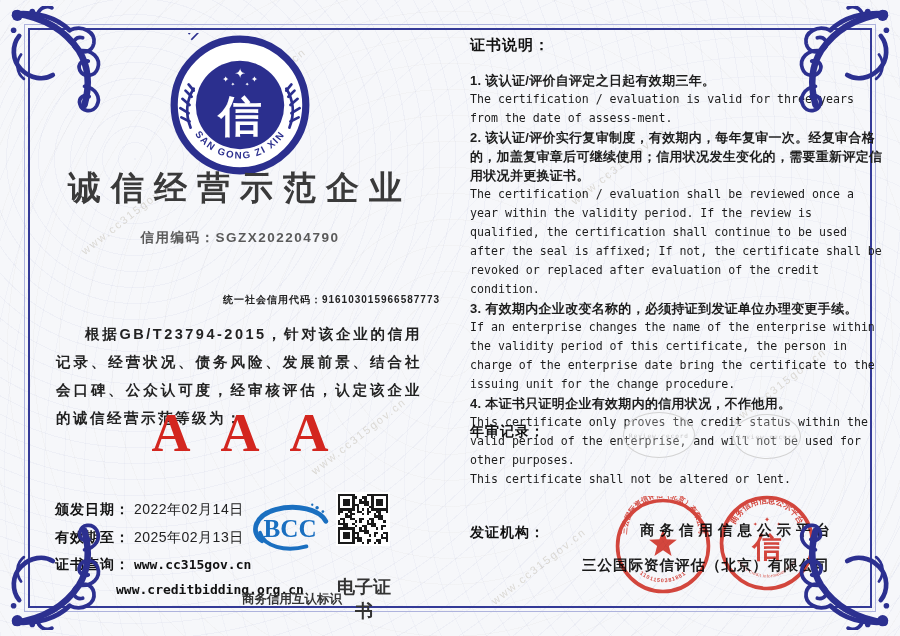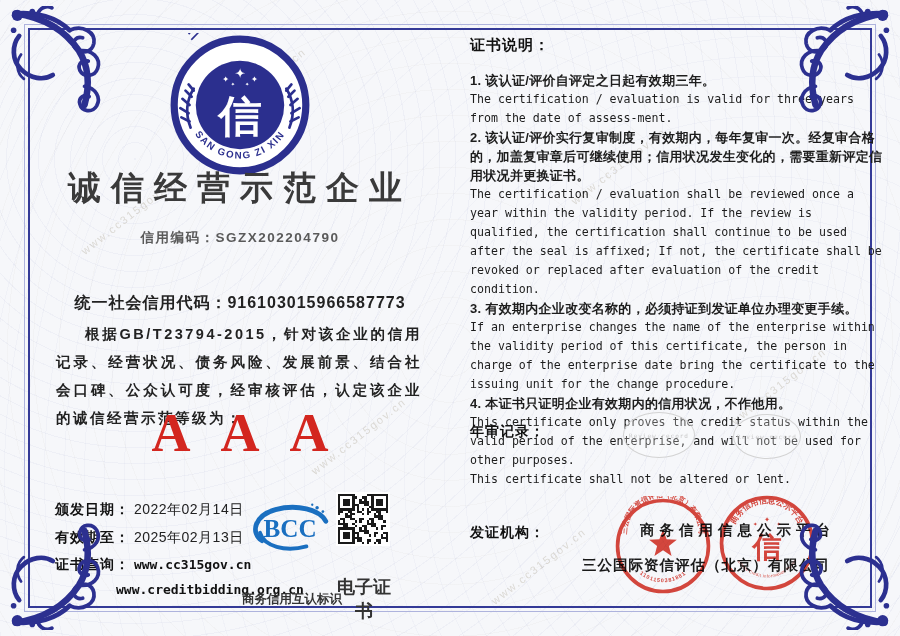--- a/index.html
+++ b/index.html
@@ -21,22 +21,22 @@
   .corner.br{right:8px;bottom:6px;transform:scale(-1,-1);}
   .wm{position:absolute;font-size:11px;letter-spacing:2px;color:rgba(150,140,115,.28);
       transform:rotate(-38deg);white-space:nowrap;pointer-events:none;}
 
   
   .seal{position:absolute;left:168px;top:33px;width:144px;height:144px;}
   .page-title{position:absolute;left:40px;top:166px;width:400px;text-align:center;
     font-family:Liberation Mono, monospace;font-weight:800;font-size:33px;color:#3a3a3a;letter-spacing:10px;}
   .code-row{position:absolute;left:40px;top:229px;width:400px;text-align:center;
     font-size:13.5px;color:#5a5a5a;letter-spacing:1.5px;font-weight:600;}
-  .uscc-row{position:absolute;left:40px;top:293px;width:400px;text-align:center;
-    font-size:16px;color:#222;font-weight:700;letter-spacing:1px;}
+  .uscc-row{position:absolute;left:40px;top:293px;width:400px;text-align:right;
+    font-size:10px;color:#222;font-weight:700;letter-spacing:1px;}
   .paragraph{position:absolute;left:56px;top:320px;width:366px;
     font-size:14.5px;font-weight:600;color:#222;line-height:28px;letter-spacing:2.5px;
     text-indent:2em;text-align:justify;}
   .grade{position:absolute;left:40px;top:402px;width:400px;text-align:center;
     font-family:"Liberation Serif",serif;font-weight:700;font-size:54px;color:#d3261f;
     letter-spacing:30px;text-indent:30px;}
   .f-row{position:absolute;left:55px;font-size:14px;white-space:nowrap;}
   .f-row .lbl{font-weight:800;color:#111;letter-spacing:1px;}
   .f-row .val{color:#222;letter-spacing:.5px;}
   .f-url{font-family:"DejaVu Sans Mono",monospace;font-weight:700;font-size:13px;color:#111;}

